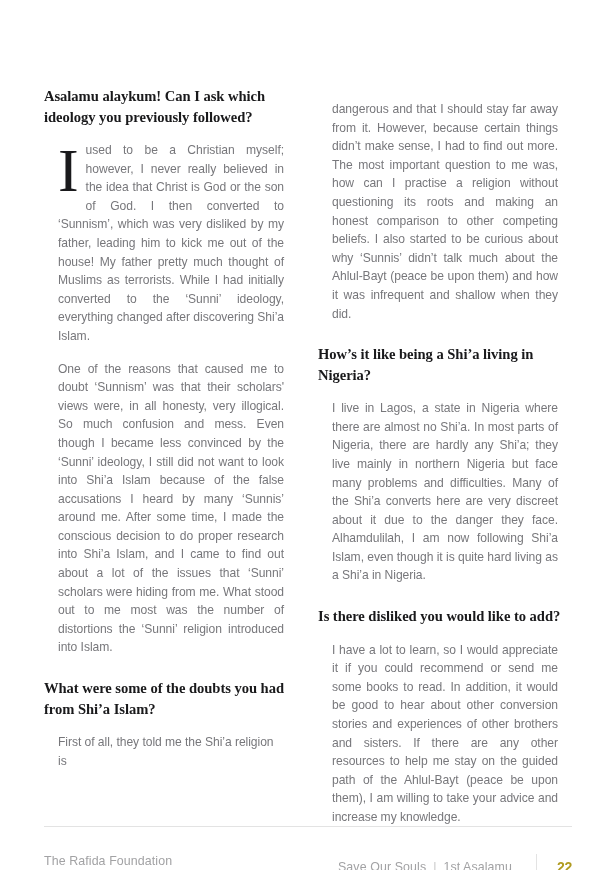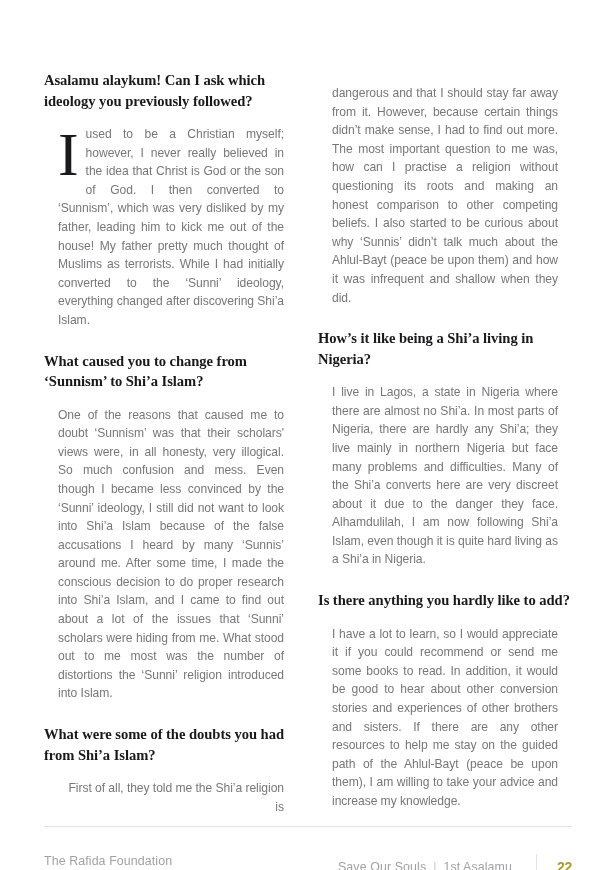--- a/index.html
+++ b/index.html
@@ -18,21 +18,21 @@
     position: relative;
     width: 615px;
     height: 870px;
     background: #ffffff;
     box-sizing: border-box;
   }
 
   .content {
     position: absolute;
     left: 44px;
-    top: 70px;
+    top: 86px;
     width: 528px;
     height: 700px;
     display: flex;
     flex-direction: row;
     justify-content: space-between;
   }
 
   .col {
     width: 254px;
     box-sizing: border-box;
@@ -57,21 +57,21 @@
     font-size: 12.1px;
     line-height: 18.6px;
     color: #77777b;
     margin: 14px;
     text-align: justify;
     text-justify: inter-word;
     letter-spacing: -0.05px;
   }
 
   p.body.last-left {
-    text-align: right;
+    text-align: left;
   }
 
   p.body.flow {
     text-align: justify;
   }
 
   
   .dropcap-para {
     position: relative;
   }
@@ -158,21 +158,20 @@
   <div class="content">
 
     <div class="col">
 
       <div class="block">
         <h2 class="qheading">Asalamu alaykum! Can I ask which ideology you previously followed?</h2>
         <p class="body dropcap-para"><span class="dropcap">I</span><span>used to be a Christian myself; however, I never really believed in the idea that Christ is God or the son of God. I then converted to ‘Sunnism’, which was very disliked by my father, leading him to kick me out of the house! My father pretty much thought of Muslims as terrorists. While I had initially converted to the ‘Sunni’ ideology, everything changed after discovering Shi’a Islam.</span></p>
       </div>
 
       <div class="block">
-        <h2 class="qheading">What caused you to change from ‘Sunnism’ to Shi’a Islam?</h2>
         <p class="body flow">One of the reasons that caused me to doubt ‘Sunnism’ was that their scholars' views were, in all honesty, very illogical. So much confusion and mess. Even though I became less convinced by the ‘Sunni’ ideology, I still did not want to look into Shi’a Islam because of the false accusations I heard by many ‘Sunnis’ around me. After some time, I made the conscious decision to do proper research into Shi’a Islam, and I came to find out about a lot of the issues that ‘Sunni’ scholars were hiding from me. What stood out to me most was the number of distortions the ‘Sunni’ religion introduced into Islam.</p>
       </div>
 
       <div class="block">
         <h2 class="qheading">What were some of the doubts you had from Shi’a Islam?</h2>
         <p class="body last-left">First of all, they told me the Shi’a religion is</p>
       </div>
 
     </div>
 
@@ -181,21 +180,21 @@
       <div class="block">
         <p class="body flow">dangerous and that I should stay far away from it. However, because certain things didn’t make sense, I had to find out more. The most important question to me was, how can I practise a religion without questioning its roots and making an honest comparison to other competing beliefs. I also started to be curious about why ‘Sunnis’ didn’t talk much about the Ahlul-Bayt (peace be upon them) and how it was infrequent and shallow when they did.</p>
       </div>
 
       <div class="block">
         <h2 class="qheading">How’s it like being a Shi’a living in Nigeria?</h2>
         <p class="body flow">I live in Lagos, a state in Nigeria where there are almost no Shi’a. In most parts of Nigeria, there are hardly any Shi’a; they live mainly in northern Nigeria but face many problems and difficulties. Many of the Shi’a converts here are very discreet about it due to the danger they face. Alhamdulilah, I am now following Shi’a Islam, even though it is quite hard living as a Shi’a in Nigeria.</p>
       </div>
 
       <div class="block">
-        <h2 class="qheading">Is there anything you hardly like to add?</h2>
+        <h2 class="qheading">Is there disliked you would like to add?</h2>
         <p class="body flow">I have a lot to learn, so I would appreciate it if you could recommend or send me some books to read. In addition, it would be good to hear about other conversion stories and experiences of other brothers and sisters. If there are any other resources to help me stay on the guided path of the Ahlul-Bayt (peace be upon them), I am willing to take your advice and increase my knowledge.</p>
       </div>
 
     </div>
 
   </div>
 
   <div class="footer">
     <div class="footer-rule"></div>
     <div class="footer-inner">

